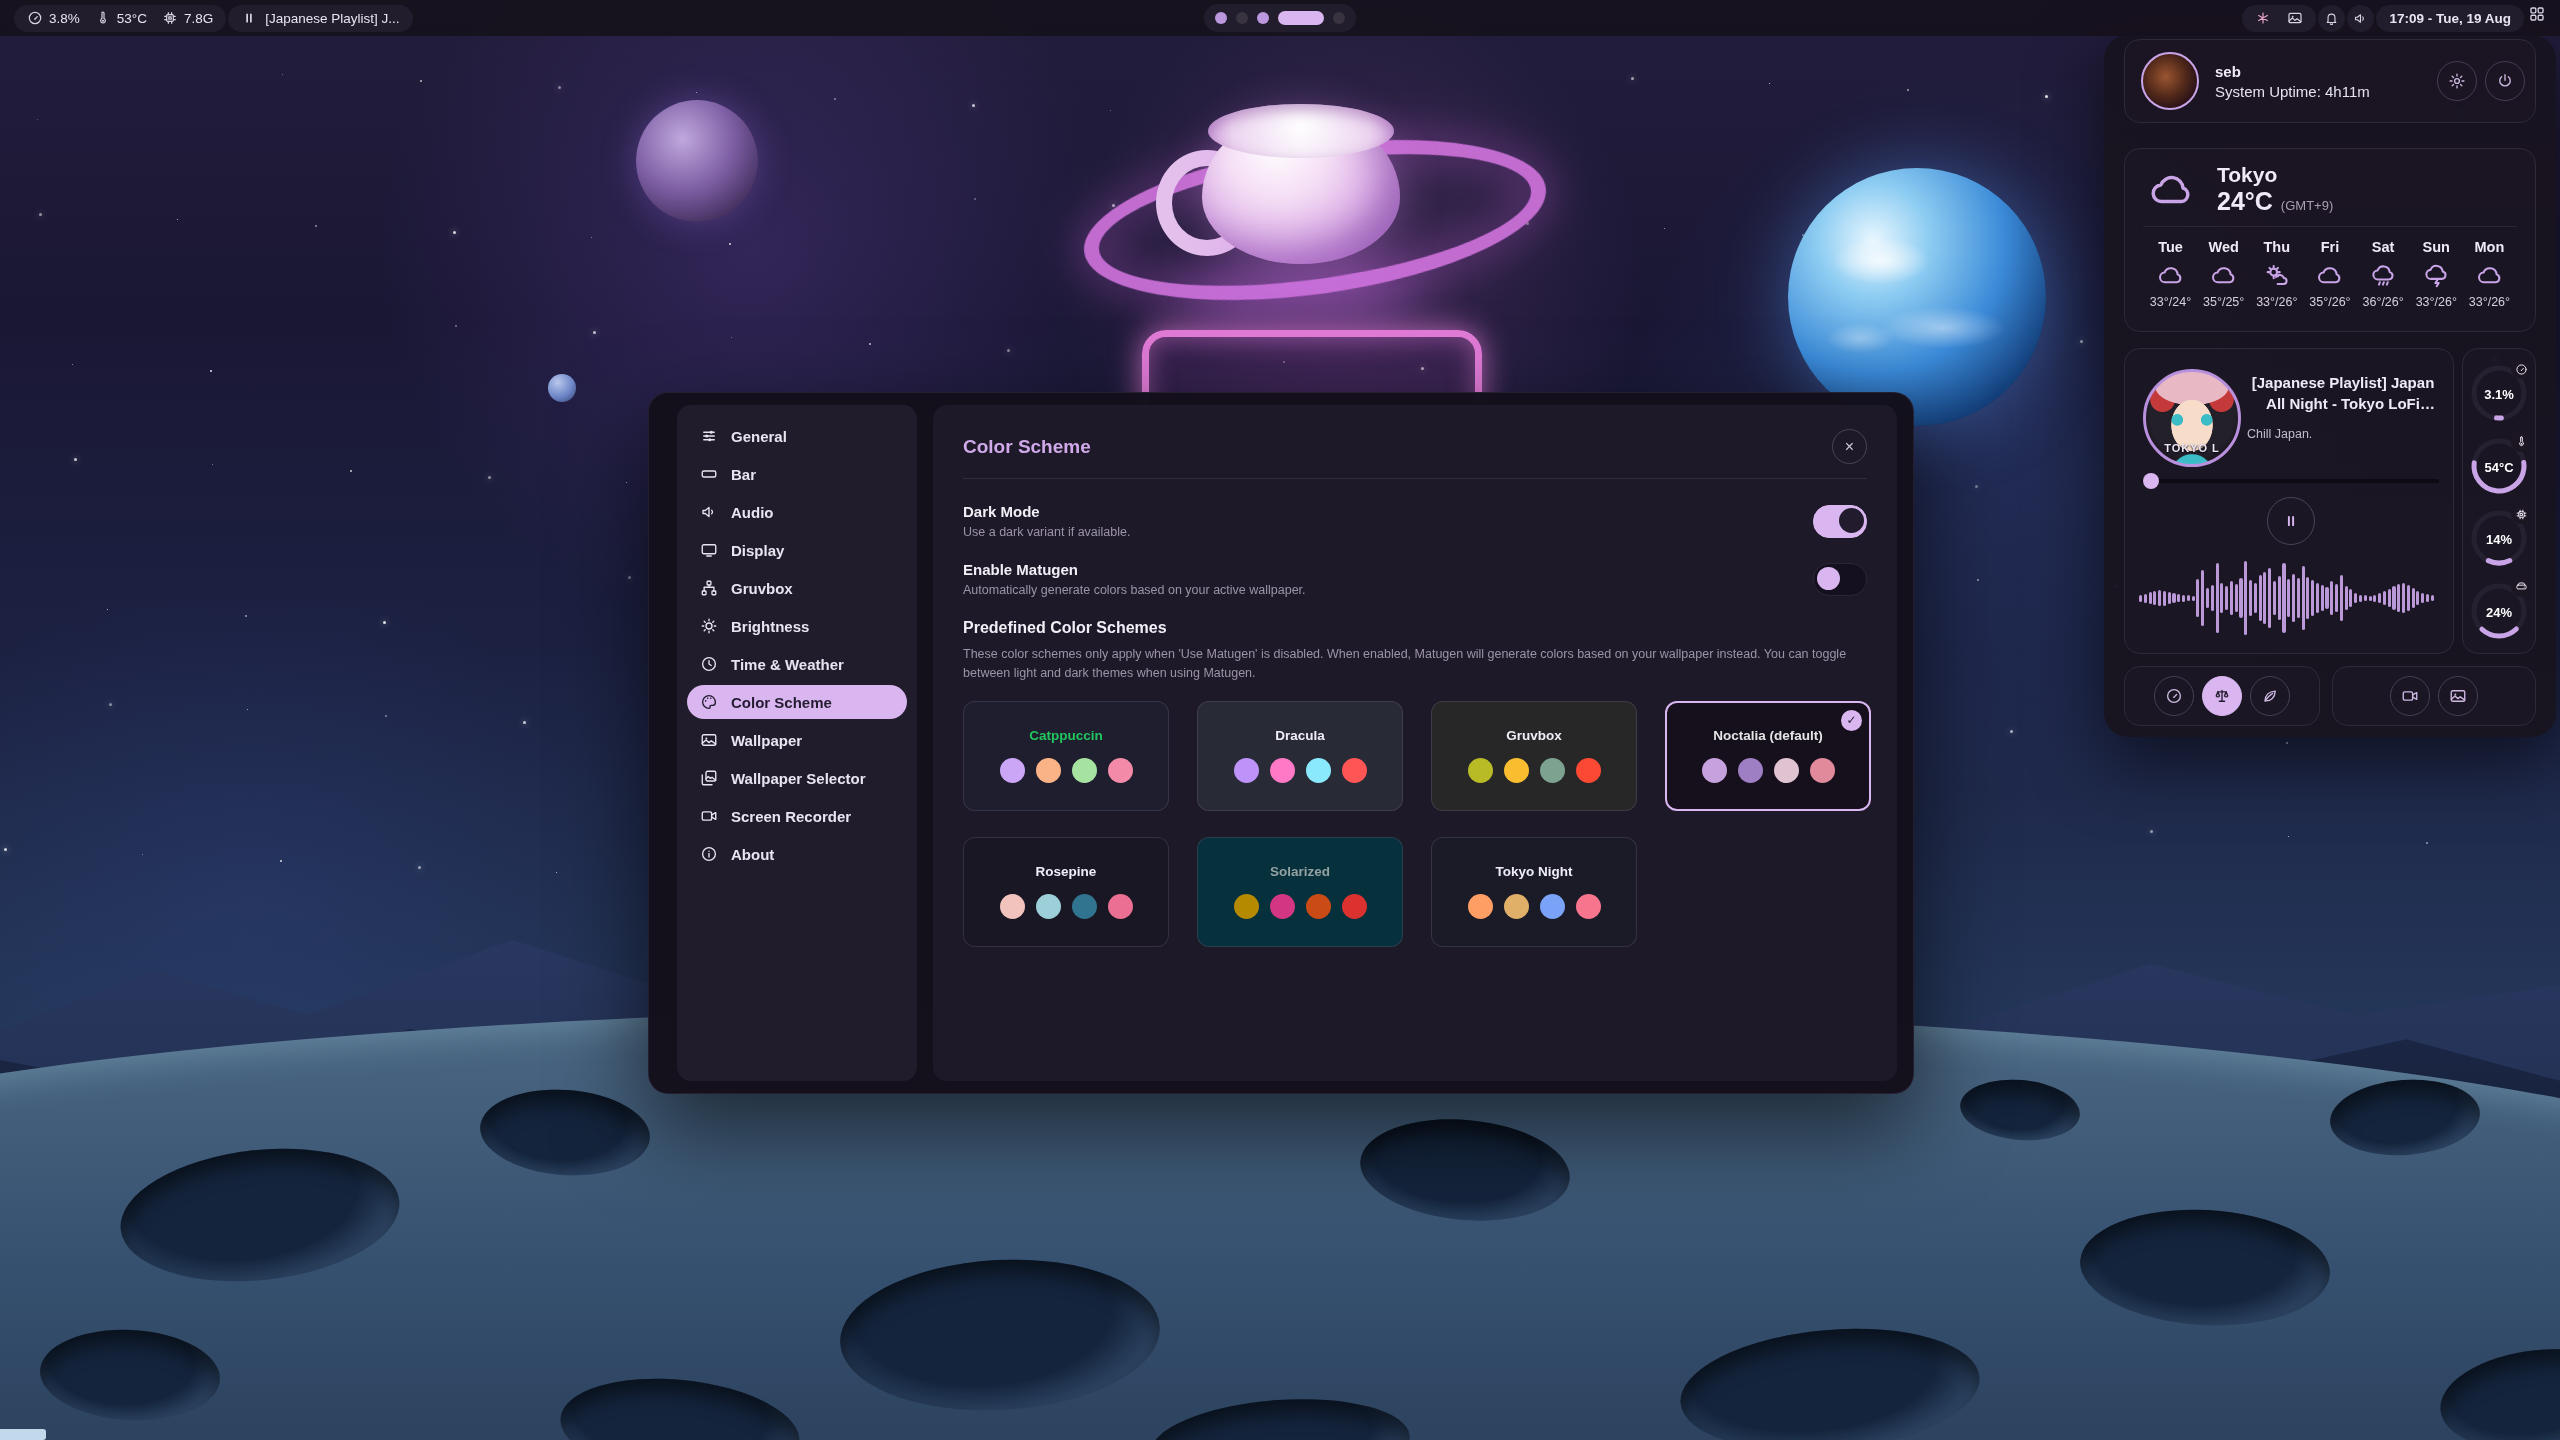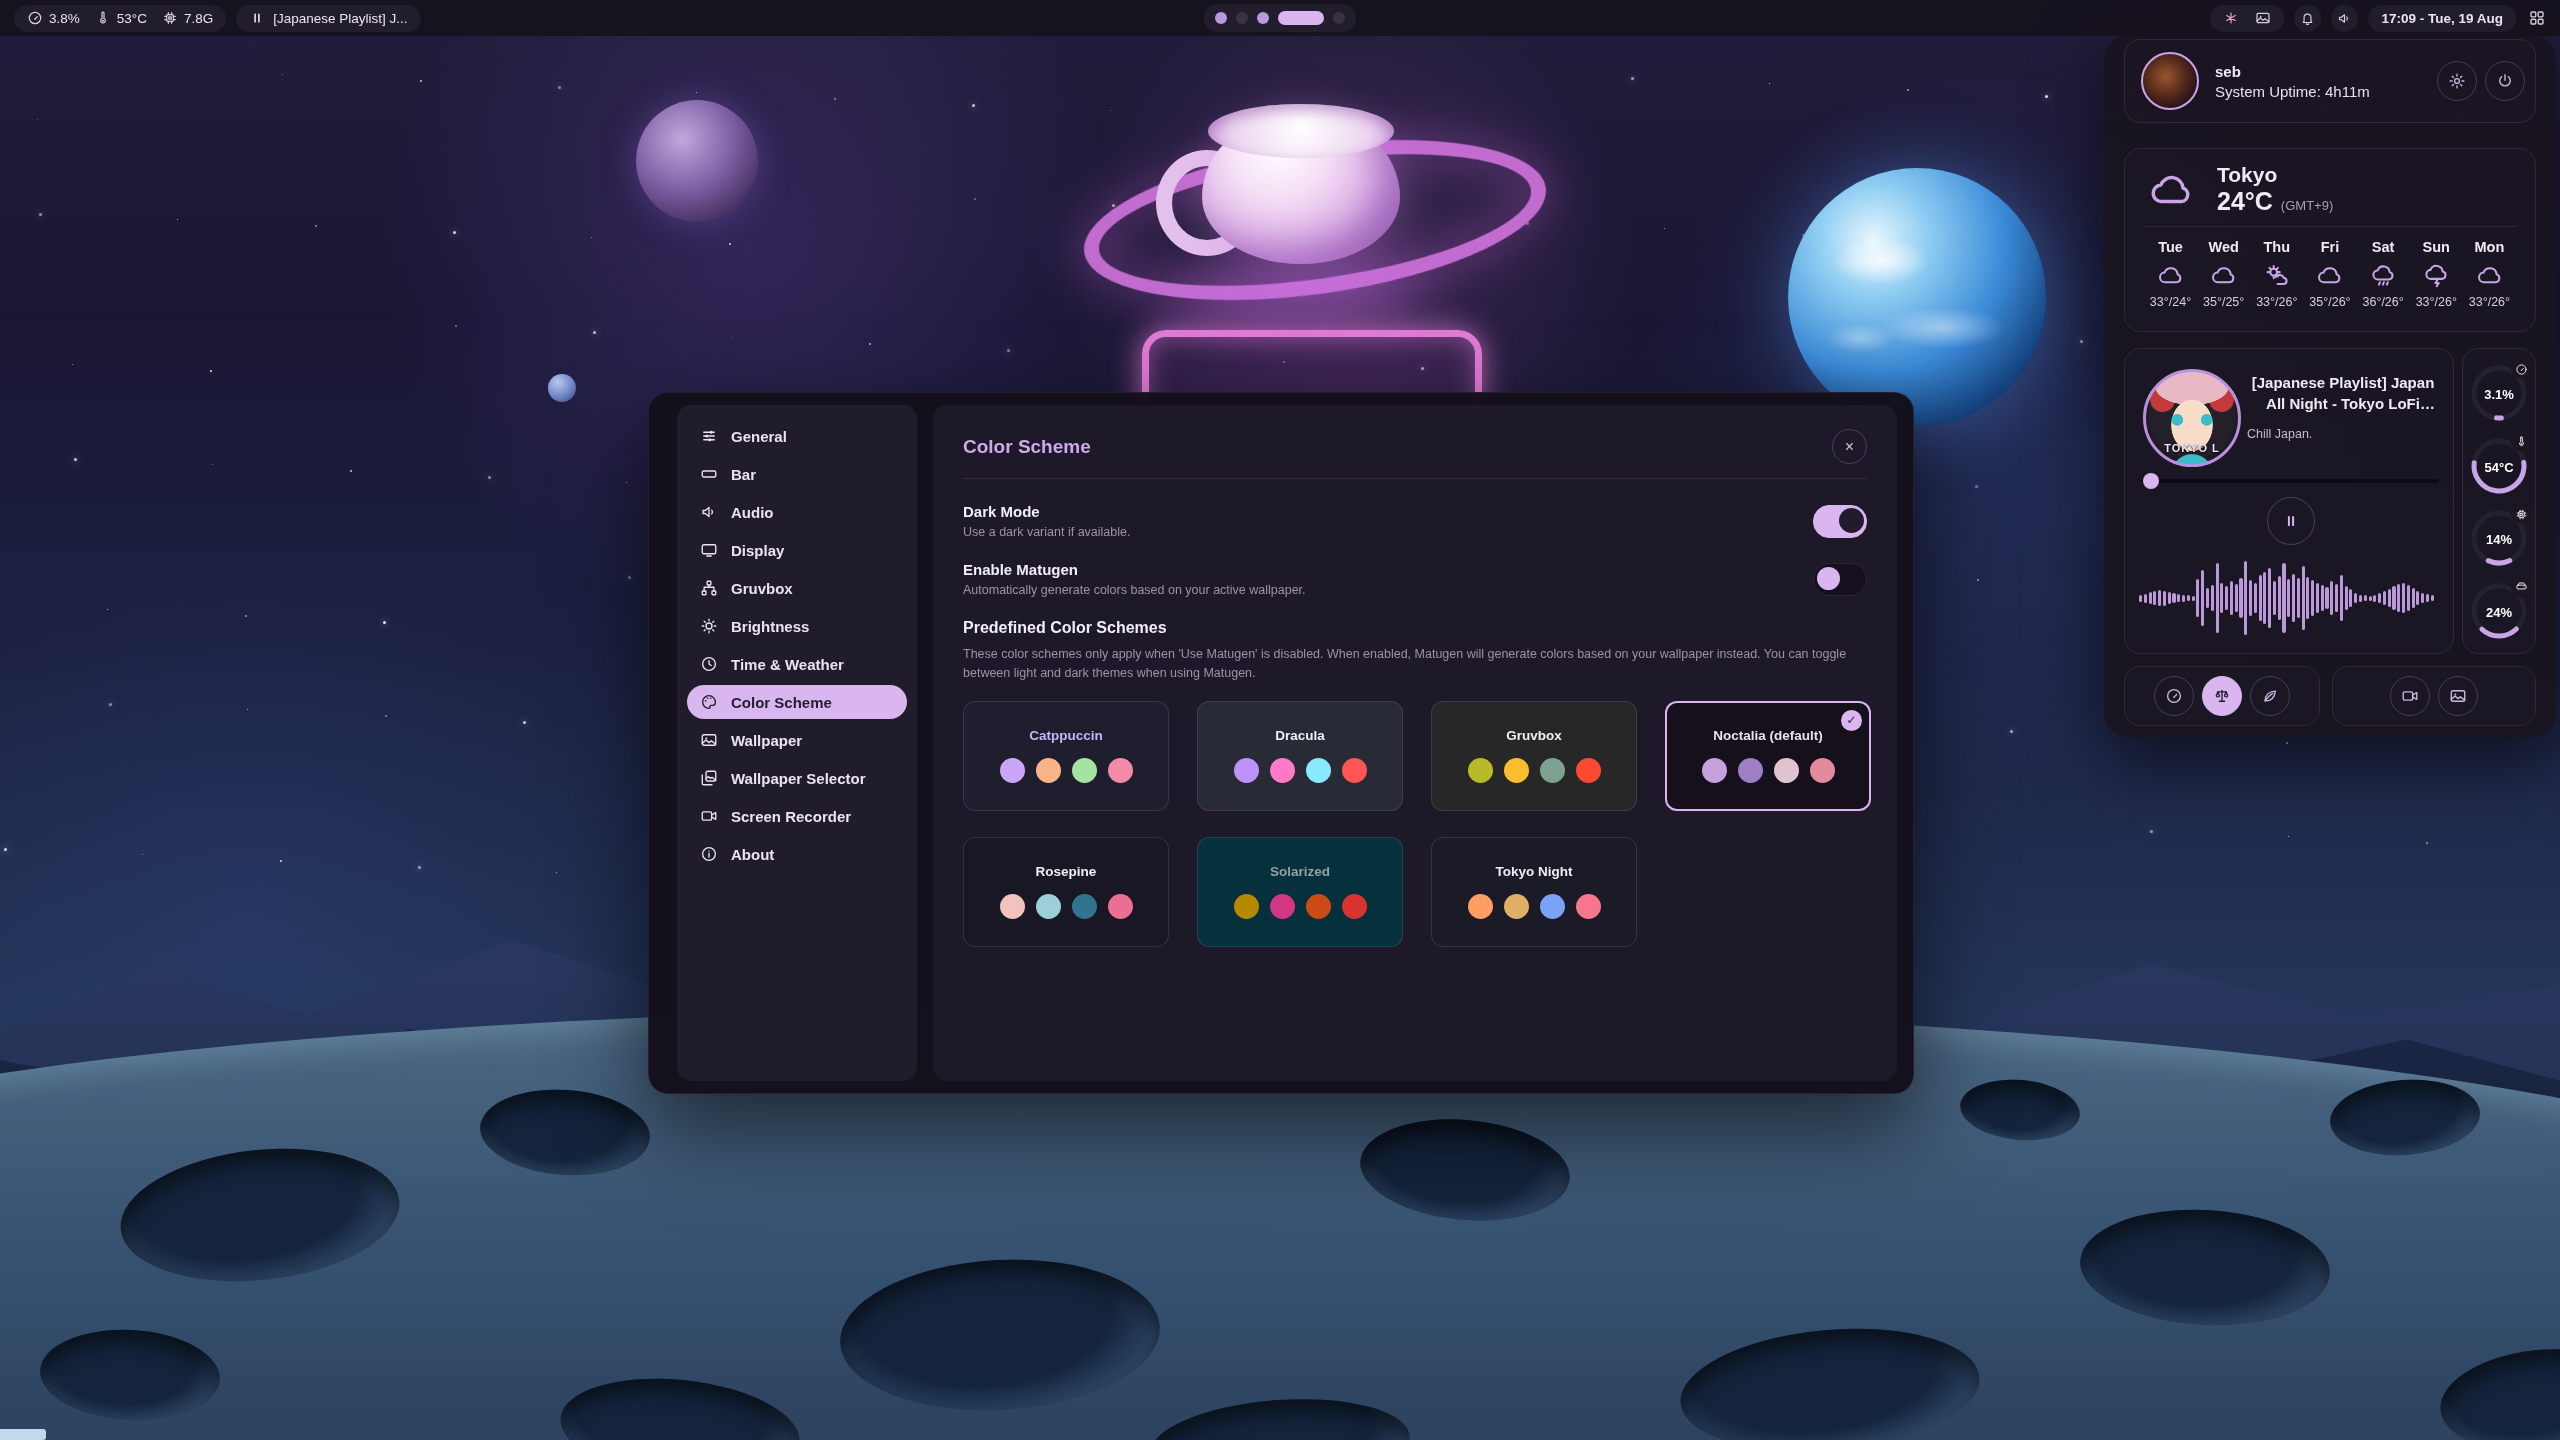--- a/index.html
+++ b/index.html
@@ -47,21 +47,21 @@
     box-shadow:inset 0 8px 34px rgba(170,215,235,.28)}
   .crater{border-radius:50%;background:radial-gradient(ellipse at 45% 35%,#14243c 0 52%,#2b4260 72%,#3f5b7c 100%);
     box-shadow:inset 0 12px 20px rgba(0,0,0,.55)}
   .peek{left:0;top:1429px;width:46px;height:11px;background:#cfe6f8;border-radius:0 3px 3px 0;opacity:.92}
   
   [data-icon] svg,.si-ic svg,.gbadge svg,.day-ic svg,.tb-ic svg{display:block}
   svg.icn{width:100%;height:100%}
   
   .topbar{position:absolute;left:0;top:0;width:2560px;height:36px;background:rgba(22,18,29,.97);z-index:20;
     display:flex;align-items:center;justify-content:space-between;padding:0 14px;box-sizing:border-box;color:#e9e4f0;font-size:13.5px}
-  .tb-left,.tb-right{display:flex;align-items:center;gap:10px}
+  .tb-left,.tb-right{display:flex;gap:2px}
   .pill{display:flex;align-items:center;background:#221d2c;border-radius:14px;height:27px;padding:0 13px;gap:8px}
   .stats-pill{gap:15px}
   .stat{display:flex;align-items:center;gap:6px}
   .tb-ic{width:16px;height:16px;color:#d8d2e2;flex:0 0 auto}
   .tb-ic.pink{color:#e8a6c8}
   .apps-ic{width:18px;height:18px;color:#d8d2e2;margin-left:2px}
   .tray-pill{gap:16px}
   .circ{width:27px;height:27px;border-radius:50%;background:#221d2c;display:flex;align-items:center;justify-content:center}
   .circ .tb-ic{width:15px;height:15px}
   .clock-pill{font-weight:bold}
@@ -556,21 +556,21 @@
             </div>
             <div class="switch">
               <div class="knob"></div>
             </div>
           </div>
         </div>
       <div class="section-title">Predefined Color Schemes</div>
       <div class="section-desc">These color schemes only apply when 'Use Matugen' is disabled. When enabled, Matugen will generate colors based on your wallpaper instead. You can toggle between light and dark themes when using Matugen.</div>
       <div id="schemes-grid" class="schemes-grid">
           <div class="scheme-card" style="background: rgb(30, 30, 46);">
-            <span class="scheme-title" style="color:#c4b5fd">Catppuccin</span>
+            <span class="scheme-title" style="color:#22c55e">Catppuccin</span>
             <span class="scheme-dots">
               <span class="scheme-dot" style="background:#cba6f7"></span>
               <span class="scheme-dot" style="background:#fab387"></span>
               <span class="scheme-dot" style="background:#a6e3a1"></span>
               <span class="scheme-dot" style="background:#f38ba8"></span>
             </span>
           </div>
           <div class="scheme-card" style="background: rgb(40, 42, 54);">
             <span class="scheme-title" style="color:#f1edf7">Dracula</span>
             <span class="scheme-dots">

